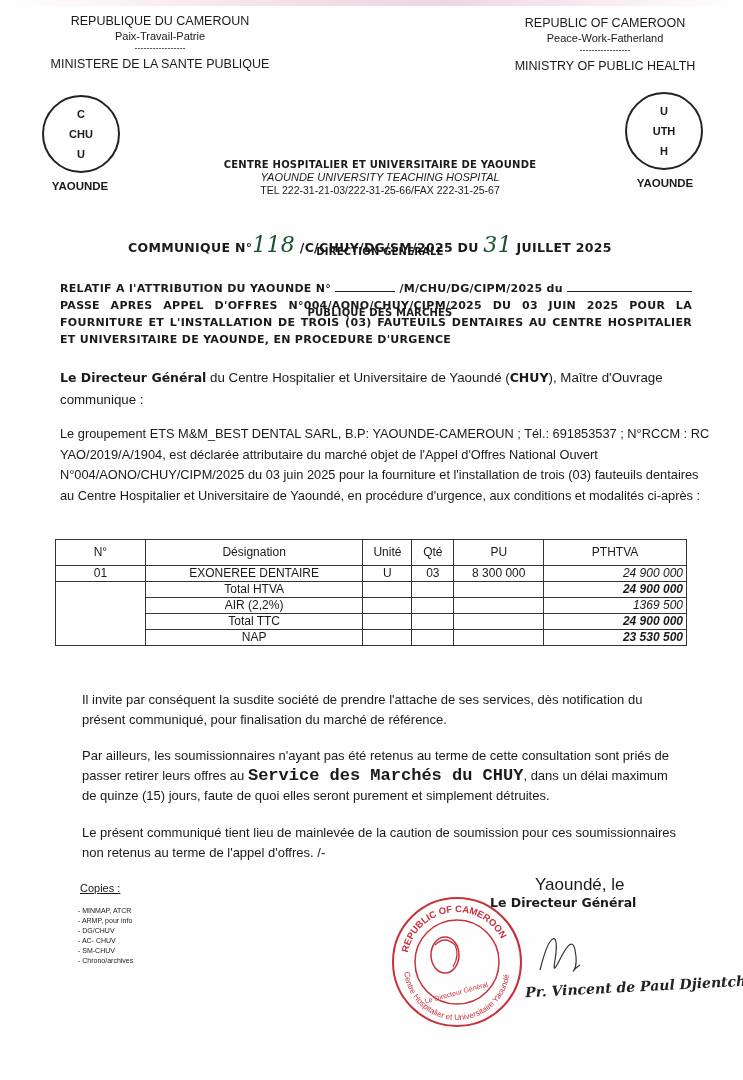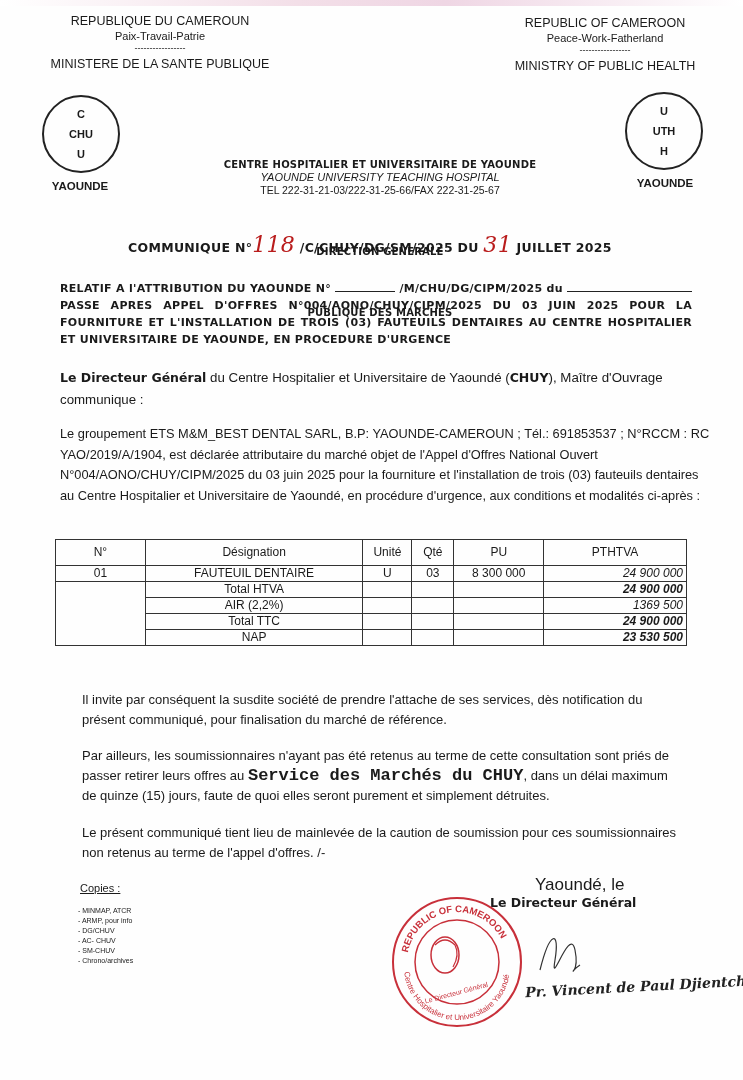--- a/index.html
+++ b/index.html
@@ -24,21 +24,21 @@
     display: flex; flex-direction: column; justify-content: center; }
   .logo-left { left: 42px; top: 95px; }
   .logo-right { left: 625px; top: 92px; }
   .logo-caption { font-weight: bold; font-size: 11.5px; text-align: center; width: 100px; }
   .cap-left { left: 30px; top: 180px; }
   .cap-right { left: 615px; top: 177px; }
   .center-hdr { left: 180px; top: 110px; width: 400px; text-align: center; line-height: 13px; font-size: 10.5px; }
   .center-hdr .b { font-weight: bold; font-family: "DejaVu Sans", sans-serif; font-size: 10px; letter-spacing: 0.2px; margin-top: 48px; }
   .center-hdr .i { font-style: italic; font-size: 11px; }
   .comm { left: 128px; top: 232px; font-weight: bold; font-family: "DejaVu Sans", sans-serif; font-size: 12.5px; letter-spacing: 0.3px; white-space: nowrap; }
-  .hand { font-family: "DejaVu Serif", serif; font-style: italic; font-weight: normal; color: #b91c1c; font-size: 22px; }
+  .hand { font-family: "DejaVu Serif", serif; font-style: italic; font-weight: normal; color: #14532d; font-size: 22px; }
   .subject { left: 60px; top: 280px; width: 632px; font-weight: bold; font-family: "DejaVu Sans", sans-serif; font-size: 11px; line-height: 17px; text-align: justify; letter-spacing: 0.3px; }
   .blank { display: inline-block; border-bottom: 1px solid #222; vertical-align: baseline; }
   .p1 { left: 60px; top: 367px; width: 640px; font-size: 13.3px; line-height: 22px; }
   .p1 .bd { font-weight: bold; font-family: "DejaVu Sans", sans-serif; font-size: 12.5px; }
   .p2 { left: 60px; top: 424px; width: 650px; font-size: 12.8px; line-height: 20.5px; }
   table.tbl { position: absolute; left: 55px; top: 539px; width: 632px; border-collapse: collapse; font-size: 12px; }
   .tbl td, .tbl th { border: 1px solid #333; padding: 0 3px; height: 15px; line-height: 15px; font-weight: normal; }
   .tbl th { height: 25px; }
   .c { text-align: center; } .r { text-align: right; font-style: italic; }
   .bold { font-weight: bold !important; }
@@ -127,21 +127,21 @@
       <tr>
     <th class="c">N°</th>
     <th class="c">Désignation</th>
     <th class="c">Unité</th>
     <th class="c">Qté</th>
     <th class="c">PU</th>
     <th class="c">PTHTVA</th>
   </tr>
   <tr>
     <td class="c">01</td>
-    <td class="c">FAUTEUIL DENTAIRE</td>
+    <td class="c">EXONEREE DENTAIRE</td>
     <td class="c">U</td>
     <td class="c">03</td>
     <td class="c">8 300 000</td>
     <td class="r">24 900 000</td>
   </tr>
   <tr>
     <td style="border-bottom:none;border-top:none;"></td>
     <td class="c">Total HTVA</td>
     <td></td>
         <td></td>

